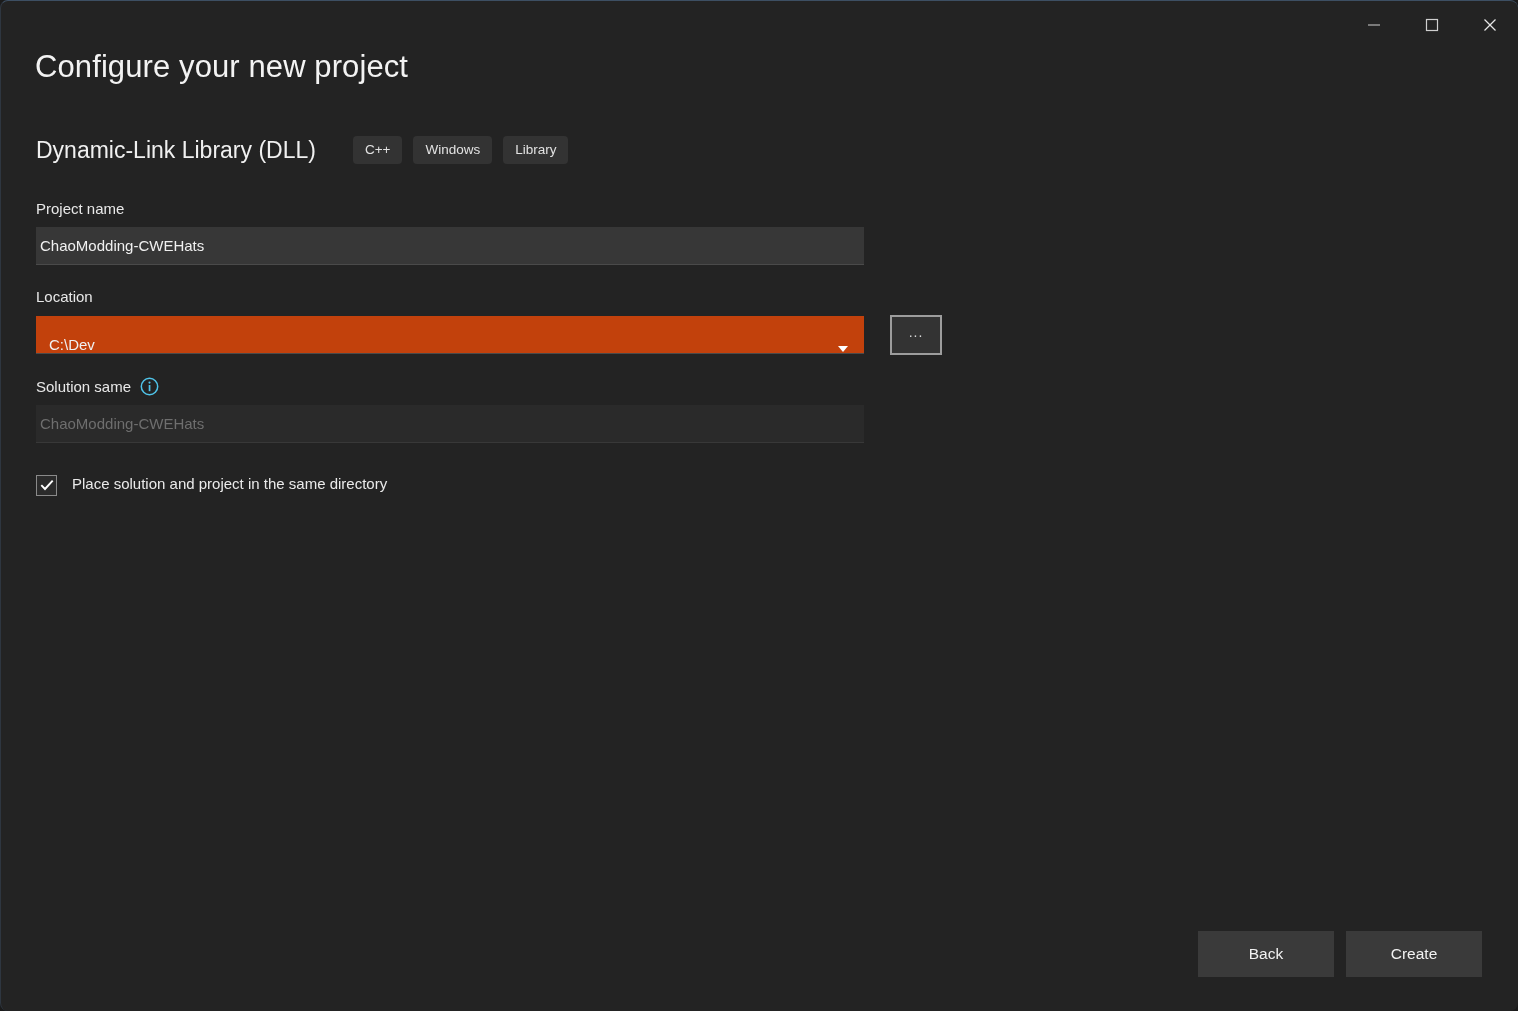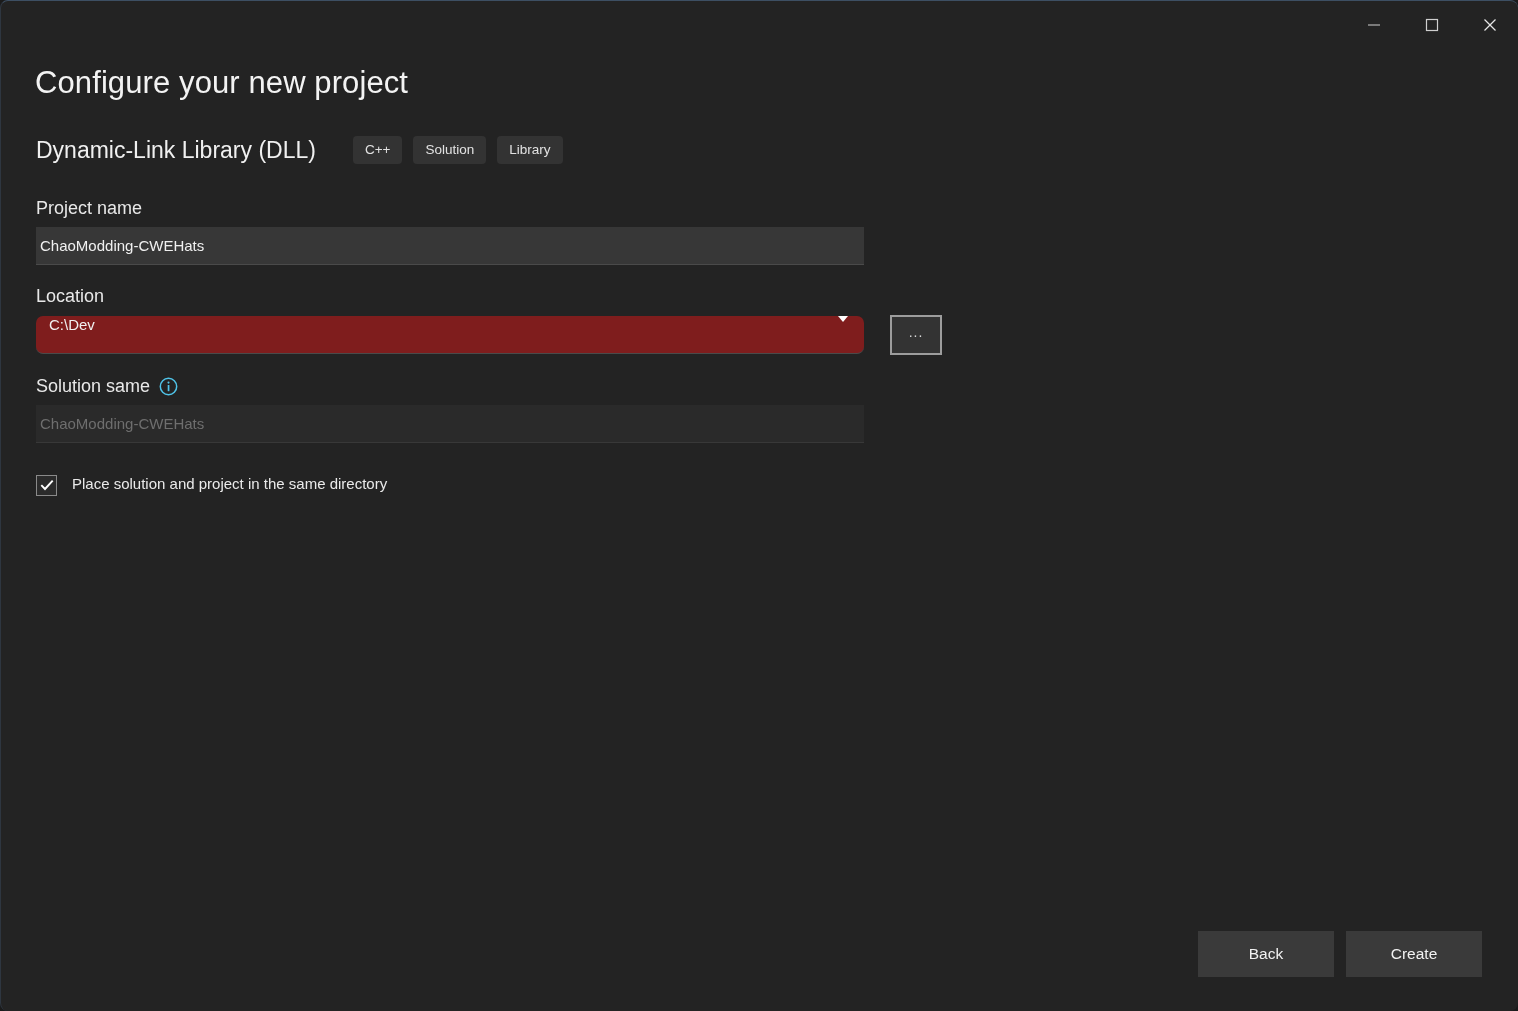--- a/index.html
+++ b/index.html
@@ -53,21 +53,20 @@
   
   .page-title {
     position: absolute;
     left: 34px;
     top: 48px;
     font-size: 31px;
     font-weight: 300;
     color: #f3f3f3;
     letter-spacing: 0.1px;
     white-space: nowrap;
-    margin-top: 16px;
   }
 
   .subtitle-row {
     position: absolute;
     left: 35px;
     top: 132px;
     display: flex;
     align-items: center;
     gap: 10px;
   }
@@ -96,21 +95,21 @@
   }
 
   
   .form {
     position: absolute;
     left: 35px;
     top: 198px;
     width: 910px;
   }
   .field-label {
-    font-size: 18px;
+    font-size: 15px;
     color: #e8e8e8;
     font-weight: 400;
     margin-bottom: 9px;
     display: flex;
     align-items: center;
     line-height: 19px;
   }
   .info-icon {
     margin-left: 9px;
     display: inline-flex;
@@ -141,26 +140,25 @@
   .field-block { margin-bottom: 22px; }
 
   .combo-row {
     display: flex;
     align-items: center;
   }
   .combo {
     position: relative;
     width: 828px;
     height: 38px;
-    background: #7f1d1d;
+    background: #c2410c;
     border-bottom: 1px solid #4a4a4a;
     box-sizing: border-box;
     display: flex;
-    align-items: flex-start;
-    border-radius: 7px;
+    align-items: flex-end;
   }
   .combo-value {
     color: #f0f0f0;
     font-size: 15px;
     padding-left: 13px;
     flex: 1;
     white-space: nowrap;
     overflow: hidden;
   }
   .combo-arrow {
@@ -267,21 +265,21 @@
       </div>
     </div>
   </div>
 
   <div class="page-title">Configure your new project</div>
 
   <div class="subtitle-row">
     <div class="template-name">Dynamic-Link Library (DLL)</div>
     <div class="chips">
       <span class="chip">C++</span>
-      <span class="chip">Solution</span>
+      <span class="chip">Windows</span>
       <span class="chip">Library</span>
     </div>
   </div>
 
   <div class="form">
 
     <div class="field-block">
       <div class="field-label">Project name</div>
       <input class="text-input" type="text" value="ChaoModding-CWEHats" style="">
     </div>

